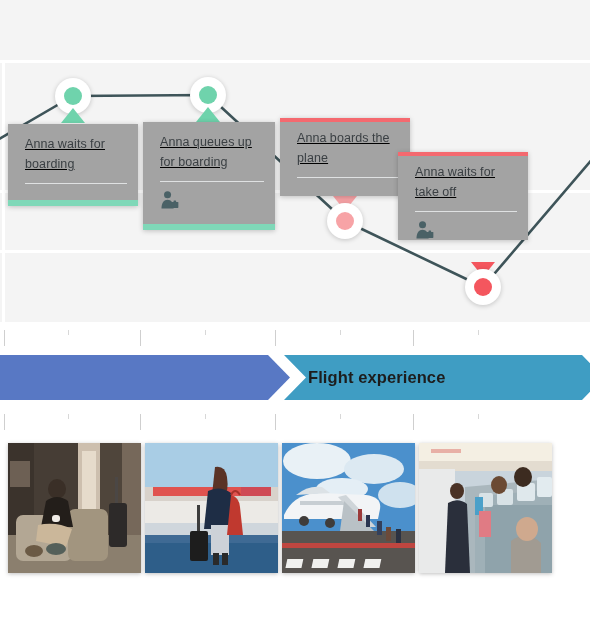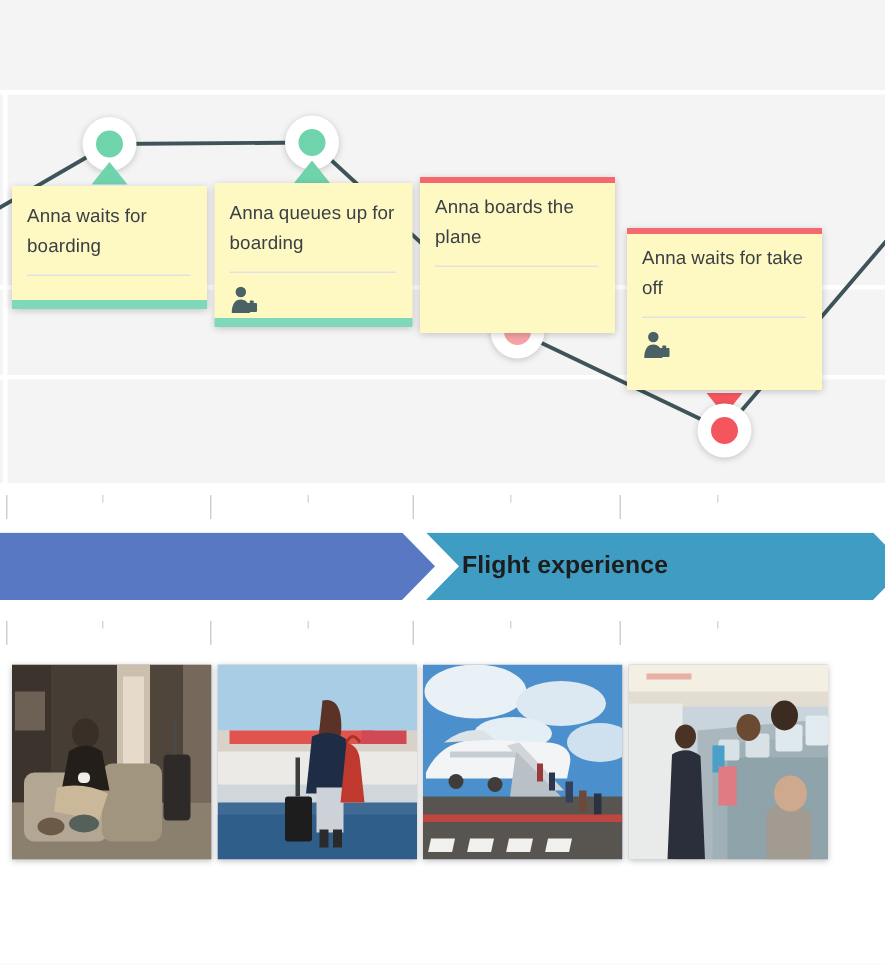--- a/index.html
+++ b/index.html
@@ -19,24 +19,25 @@
   }
   
   .grid-h{position:absolute;left:0;width:590px;height:3px;background:#ffffff;}
   .grid-v{position:absolute;top:0;width:3px;background:#ffffff;}
 
   .journey-svg{position:absolute;left:0;top:0;width:590px;height:322px;}
 
   
   .card{
     position:absolute;
-    background:#fef9c3;
+    background:#a3a3a3;
     box-shadow:0 1px 5px rgba(0,0,0,.22);
     box-sizing:border-box;
-    padding:10px 11px 0 10px;
+    padding:10px 11px 0 17px;
+    text-decoration:underline;
   }
   .card .card-top{
     position:absolute;left:0;top:0;height:4px;width:100%;
   }
   .card .card-bot{
     position:absolute;left:0;bottom:0;height:6px;width:100%;
   }
   .card-title{
     font-size:12.5px;
     line-height:20px;
@@ -127,39 +128,39 @@
     <div class="halo"></div>
     <div class="dot" style="background:#f4565e;"></div>
   </div>
 
   <div class="card" style="left:8px;top:124px;width:130px;height:82px;">
     <div class="card-title">Anna waits for boarding</div>
     <div class="card-rule"></div>
     <div class="card-bot" style="background:#7fd8b8;"></div>
   </div>
 
-  <div class="card" style="left:143px;top:122px;width:132px;height:96px;">
+  <div class="card" style="left:143px;top:122px;width:132px;height:108px;">
     <div class="card-title">Anna queues up for boarding</div>
     <div class="card-rule"></div>
     <svg class="card-icon" viewBox="0 0 24 22">
       <circle cx="9" cy="4.5" r="4.3" fill="#4a6166"></circle>
       <path d="M1.6 21.5 C1.6 14.2 4.6 10.6 9 10.6 C13.4 10.6 16.4 14.2 16.4 21.5 Z" fill="#4a6166"></path>
       <rect x="13.6" y="13.4" width="8.6" height="7.4" rx="0.8" fill="#4a6166"></rect>
       <rect x="16.3" y="11.5" width="3.2" height="2.2" rx="0.6" fill="#4a6166"></rect>
     </svg>
     <div class="card-bot" style="background:#7fd8b8;"></div>
   </div>
 
-  <div class="card" style="left:280px;top:118px;width:130px;height:104px;">
+  <div class="card" style="left:280px;top:118px;width:130px;height:78px;">
     <div class="card-top" style="background:#f4696f;"></div>
     <div class="card-title">Anna boards the plane</div>
     <div class="card-rule"></div>
   </div>
 
-  <div class="card" style="left:418px;top:152px;width:130px;height:108px;">
+  <div class="card" style="left:398px;top:152px;width:130px;height:88px;">
     <div class="card-top" style="background:#f4696f;"></div>
     <div class="card-title">Anna waits for take off</div>
     <div class="card-rule"></div>
     <svg class="card-icon" viewBox="0 0 24 22">
       <circle cx="9" cy="4.5" r="4.3" fill="#4a6166"></circle>
       <path d="M1.6 21.5 C1.6 14.2 4.6 10.6 9 10.6 C13.4 10.6 16.4 14.2 16.4 21.5 Z" fill="#4a6166"></path>
       <rect x="13.6" y="13.4" width="8.6" height="7.4" rx="0.8" fill="#4a6166"></rect>
       <rect x="16.3" y="11.5" width="3.2" height="2.2" rx="0.6" fill="#4a6166"></rect>
     </svg>
   </div>

